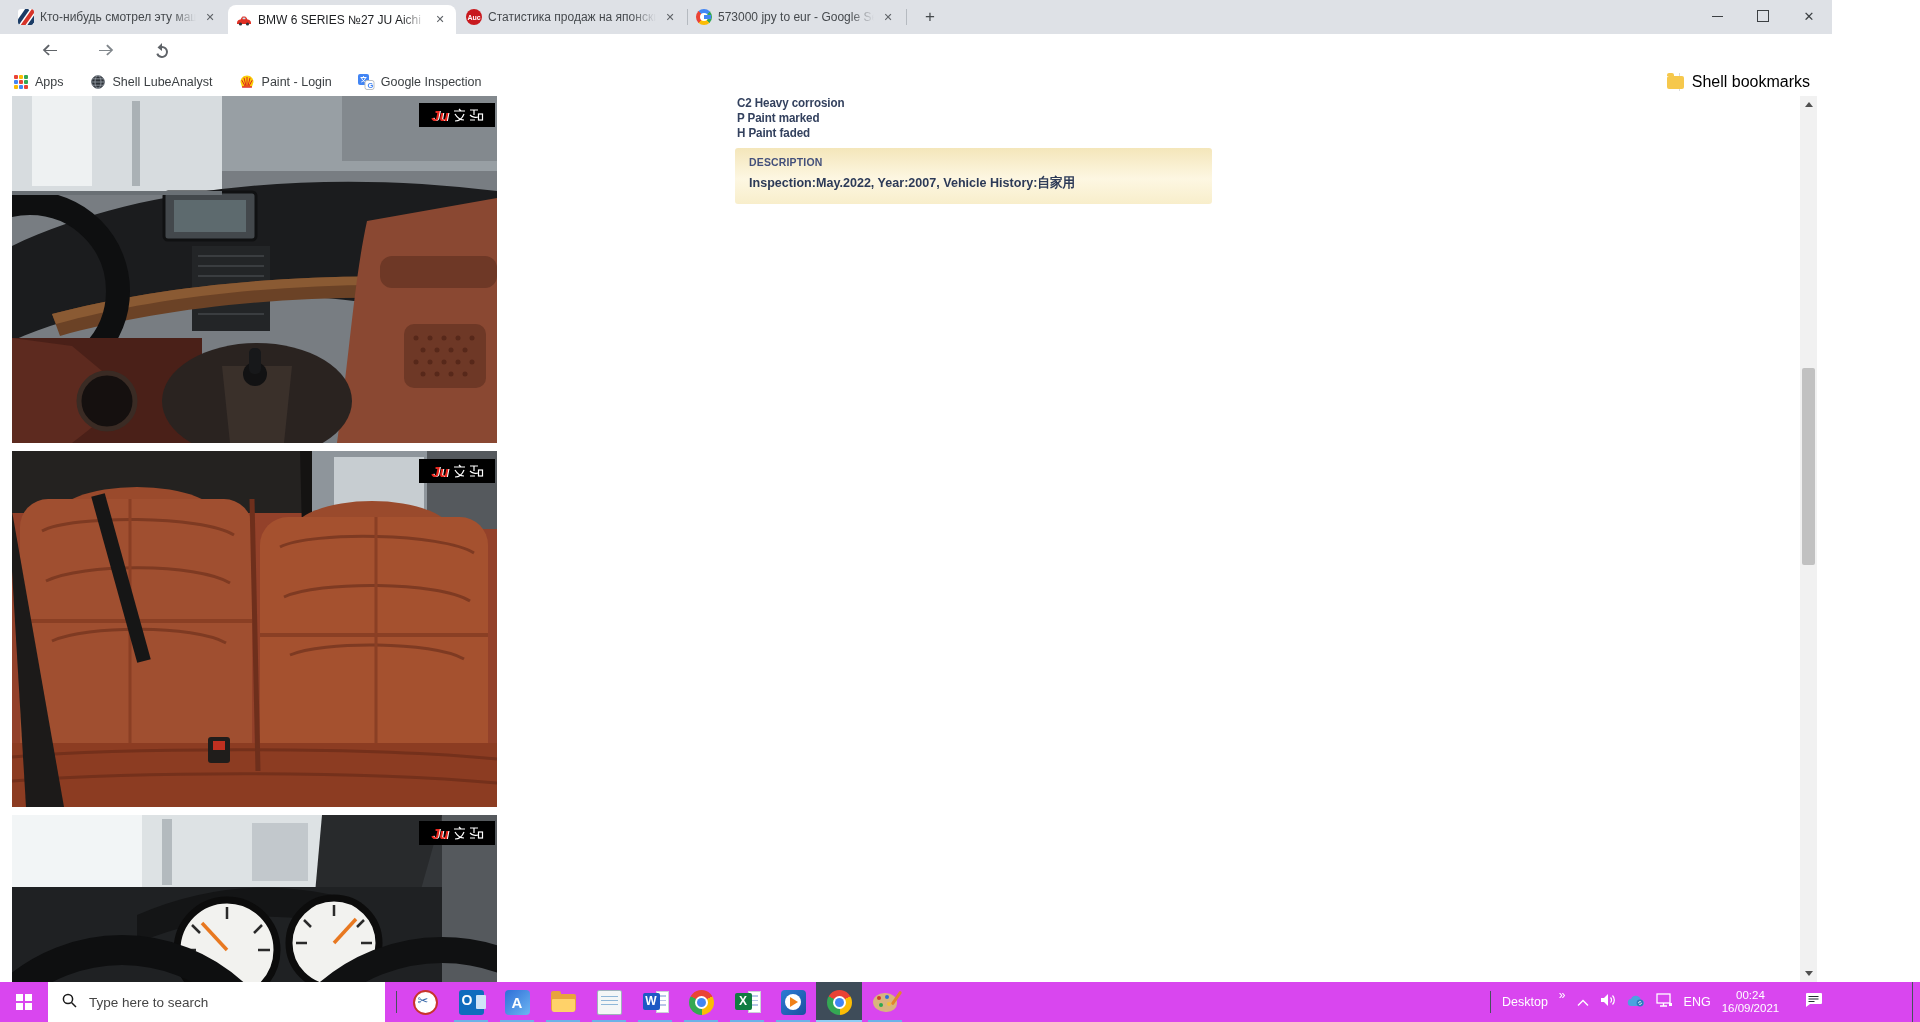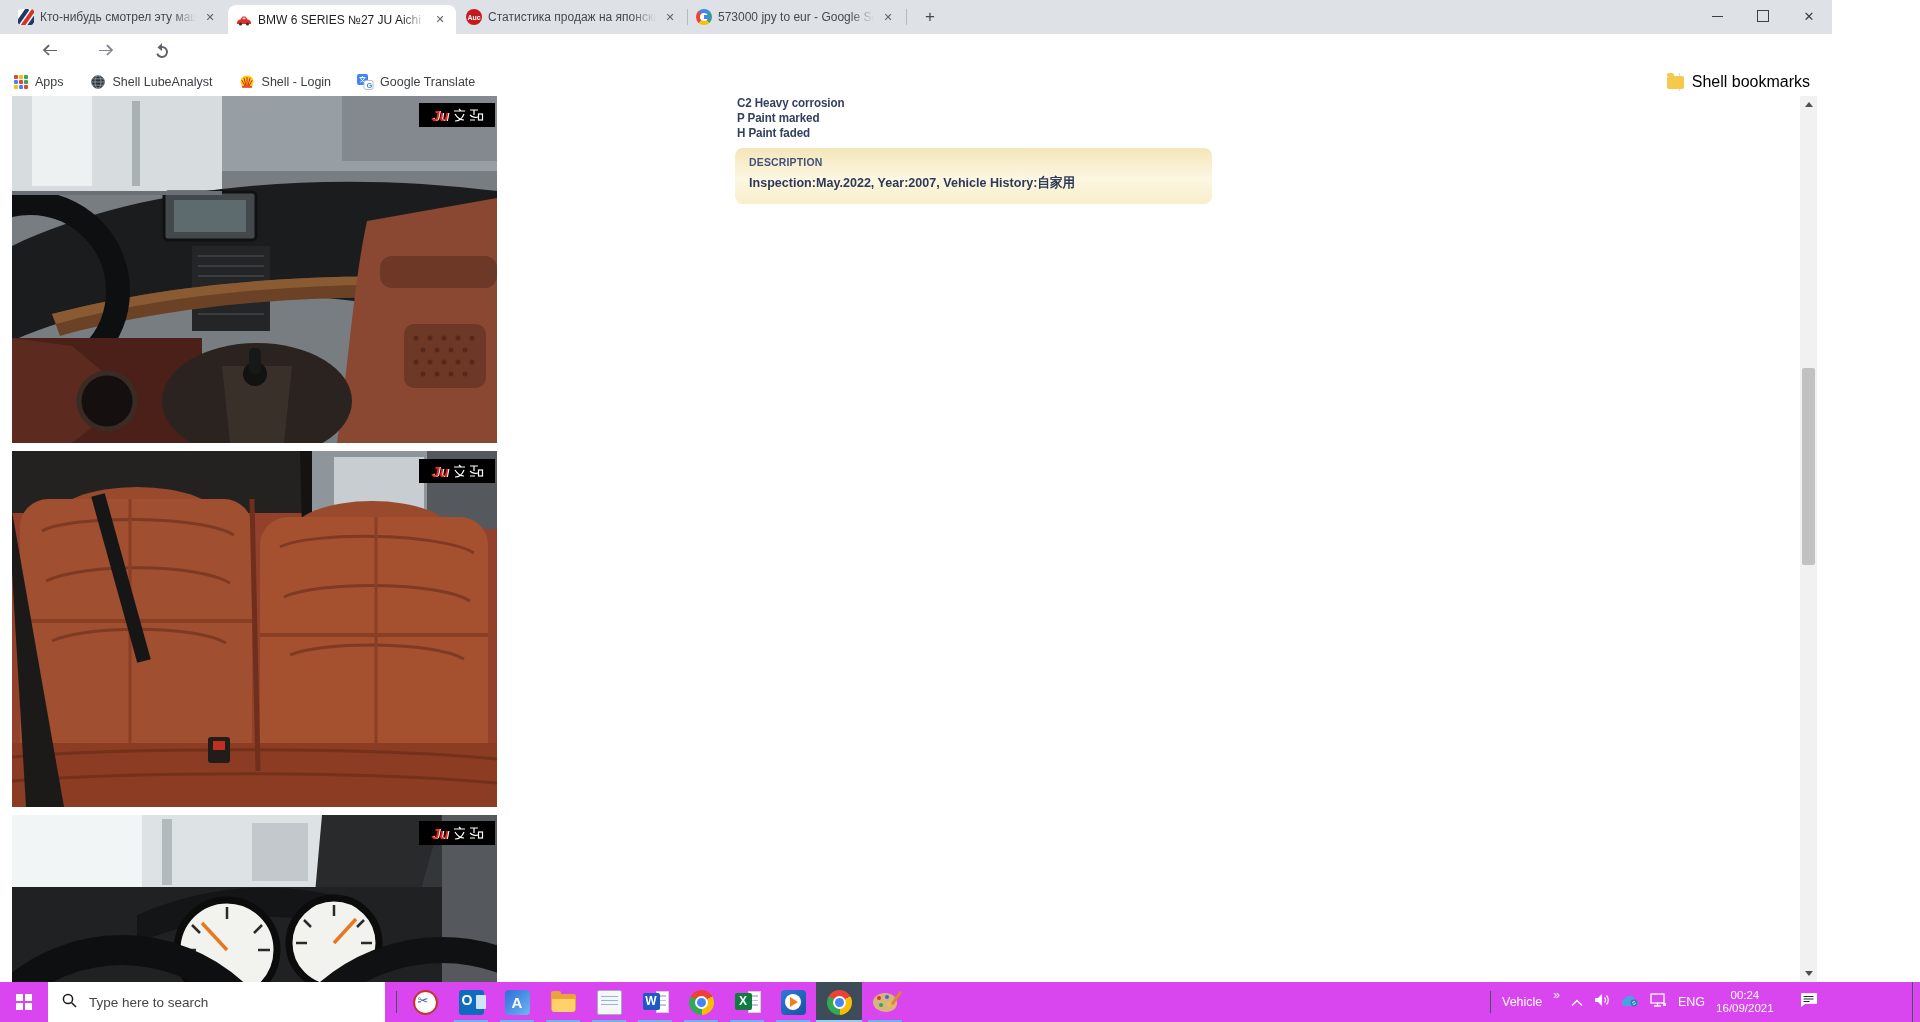--- a/index.html
+++ b/index.html
@@ -73,21 +73,21 @@
   
   .content{position:absolute;left:0;top:96px;width:1832px;height:886px;background:#fff;overflow:hidden;}
   .photo{position:absolute;left:12px;width:485px;overflow:hidden;background:#222;}
   .photo svg{display:block;}
   .wm{position:absolute;right:2px;width:76px;height:24px;background:#000;display:flex;align-items:center;justify-content:center;gap:4px;}
   .wm .ju{color:#e8231a;font-weight:bold;font-style:italic;font-size:15px;line-height:1;text-shadow:1px 0 #fff;}
 
   .cond{position:absolute;left:737px;top:0px;font-size:12.5px;font-weight:bold;color:#33415e;
         line-height:15px;transform:scaleX(.93);transform-origin:left top;letter-spacing:-.1px;}
   .descbox{position:absolute;left:735px;top:52px;width:477px;height:56px;
-           background:linear-gradient(180deg,#f4e6ba,#fdf7e2 55%,#f8eecb);border-radius:8px;}
+           background:linear-gradient(180deg,#f4e6ba,#fdf7e2 55%,#f8eecb);border-radius:3px;}
   .desclabel{position:absolute;left:14px;top:8px;font-size:11px;font-weight:bold;color:#43507b;
              letter-spacing:.2px;transform:scaleX(.95);transform-origin:left top;}
   .desctext{position:absolute;left:14px;top:26px;font-size:13.5px;font-weight:bold;color:#2c3a57;
             transform:scaleX(.93);transform-origin:left top;}
 
   
   .scrollbar{position:absolute;left:1800px;top:96px;width:17px;height:886px;background:#f1f1f1;}
   .sb-arrow{position:absolute;left:0;width:17px;height:17px;display:flex;align-items:center;justify-content:center;}
   .sb-arrow svg{display:block;}
   .sb-thumb{position:absolute;left:2px;top:272px;width:13px;height:197px;background:#c1c1c1;border-radius:2px;}
@@ -299,32 +299,32 @@
       <div class="bm">
         <span class="ic16">
           <svg width="16" height="16" viewBox="0 0 16 16">
               <path d="M8 1.5c3.6 0 6.5 2.9 6.5 6.5l-1.6 5H3.1L1.5 8c0-3.6 2.9-6.5 6.5-6.5z" fill="#fbce07"></path>
               <g stroke="#dd1d21" stroke-width="1">
                 <path d="M8 3v9M5 3.8 7 12M11 3.8 9 12M2.8 6.2 6 12M13.2 6.2 10 12"></path>
               </g>
               <path d="M3.1 13h9.8" stroke="#dd1d21" stroke-width="1.4"></path>
             </svg>
         </span>
-        <span class="lbl">Shell - Login</span>
+        <span class="lbl">Paint - Login</span>
       </div>
       <div class="bm">
         <span class="ic16">
           <svg width="16" height="16" viewBox="0 0 16 16">
               <rect x="0" y="0" width="11" height="11" rx="2" fill="#4285f4"></rect>
               <path d="M2.5 3.5h6M5.5 2.2v1.3M3.5 3.5c.4 2.2 2.4 4 4.2 4.5M7.5 3.5C7.1 5.7 5.1 7.5 3.3 8" stroke="#fff" stroke-width="1" fill="none"></path>
               <rect x="7" y="6.5" width="9" height="9" rx="2" fill="#fff" stroke="#b9bec3" stroke-width="1"></rect>
               <text x="9.6" y="13.6" font-size="7.5" fill="#4285f4" font-family="Liberation Sans,sans-serif" font-weight="bold">G</text>
             </svg>
         </span>
-        <span class="lbl">Google Translate</span>
+        <span class="lbl">Google Inspection</span>
       </div>
 
       <span class="bm-divider"></span>
       <div class="other-bm">
         <span class="folder"></span>
         <span class="lbl">Shell bookmarks</span>
       </div>
     </div>
 
     <div class="content">
@@ -569,21 +569,21 @@
             <i style="background:#2f6fd8;left:12px;top:2px;"></i>
             <i style="background:#2fa84f;left:6px;top:10px;"></i>
             <i style="background:#f2c038;left:14px;top:9px;"></i>
           </span>
         <span class="br"></span>
       </span>
     </div>
 
     <div class="tray">
       <span class="vsep"></span>
-      <span class="tray-label">Vehicle</span>
+      <span class="tray-label">Desktop</span>
       <span class="tray-more">»</span>
       <span>
         <svg width="12" height="8" viewBox="0 0 12 8">
             <path d="M1 6.5 6 1.5 11 6.5" fill="none" stroke="#fff" stroke-width="1.4"></path>
           </svg>
       </span>
       <span>
         <svg width="16" height="14" viewBox="0 0 16 14">
             <path d="M1 5h3l4-4v12l-4-4H1z" fill="#fff"></path>
             <path d="M10.5 4.5a3.5 3.5 0 0 1 0 5M12.5 2.5a6.5 6.5 0 0 1 0 9" fill="none" stroke="#fff" stroke-width="1.2"></path>

